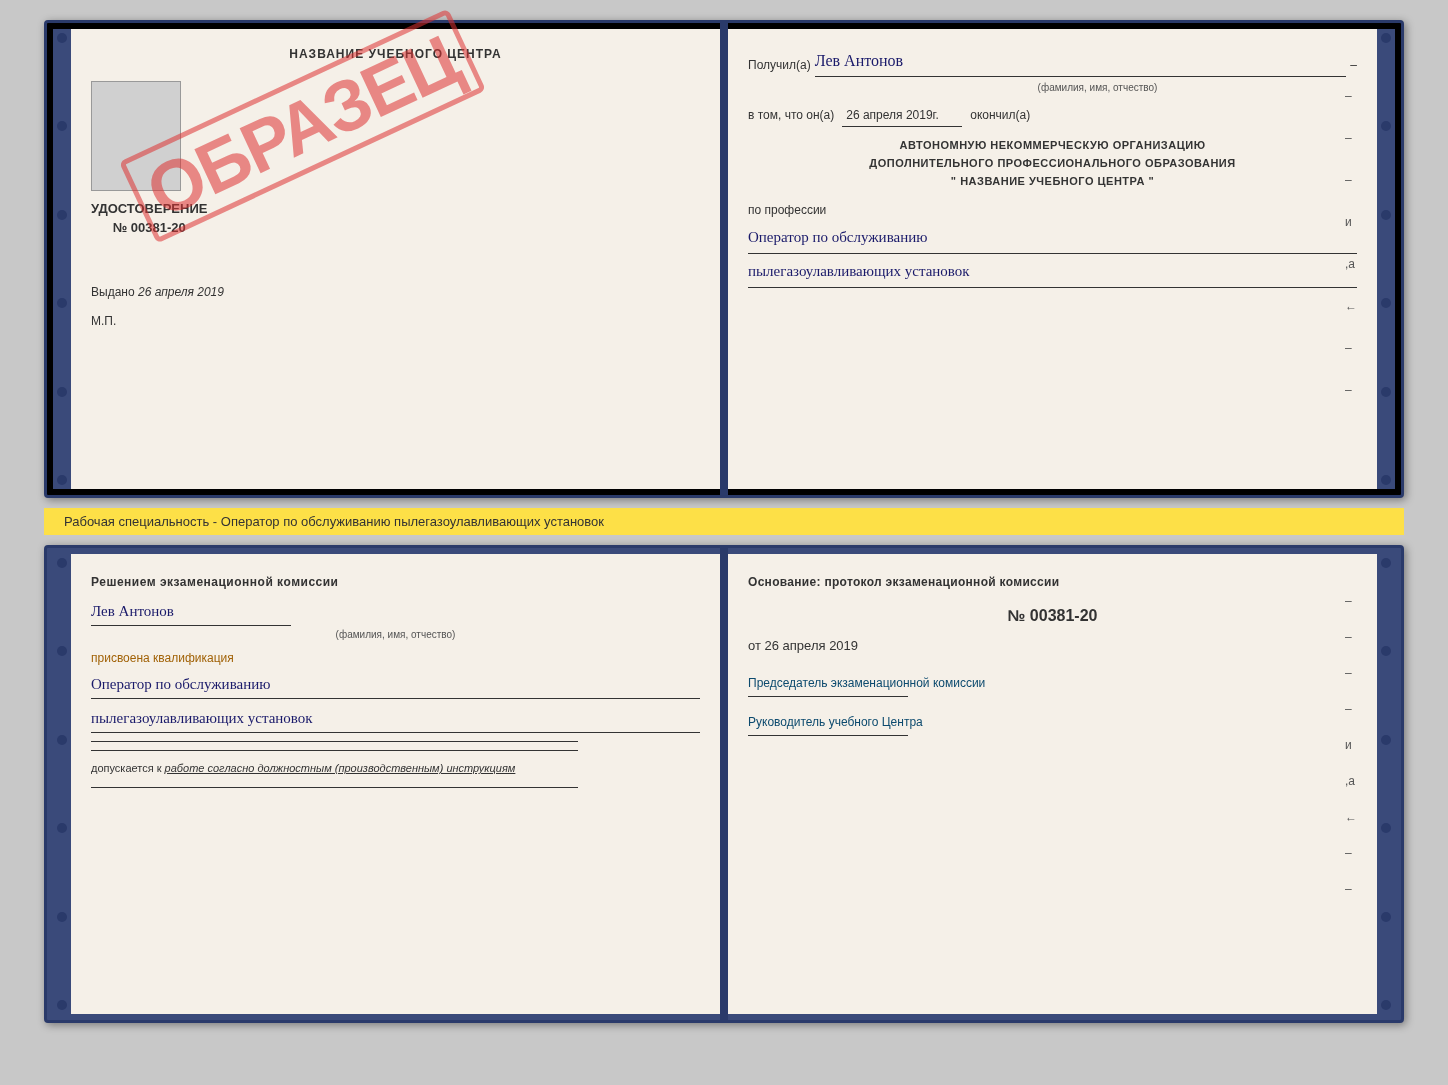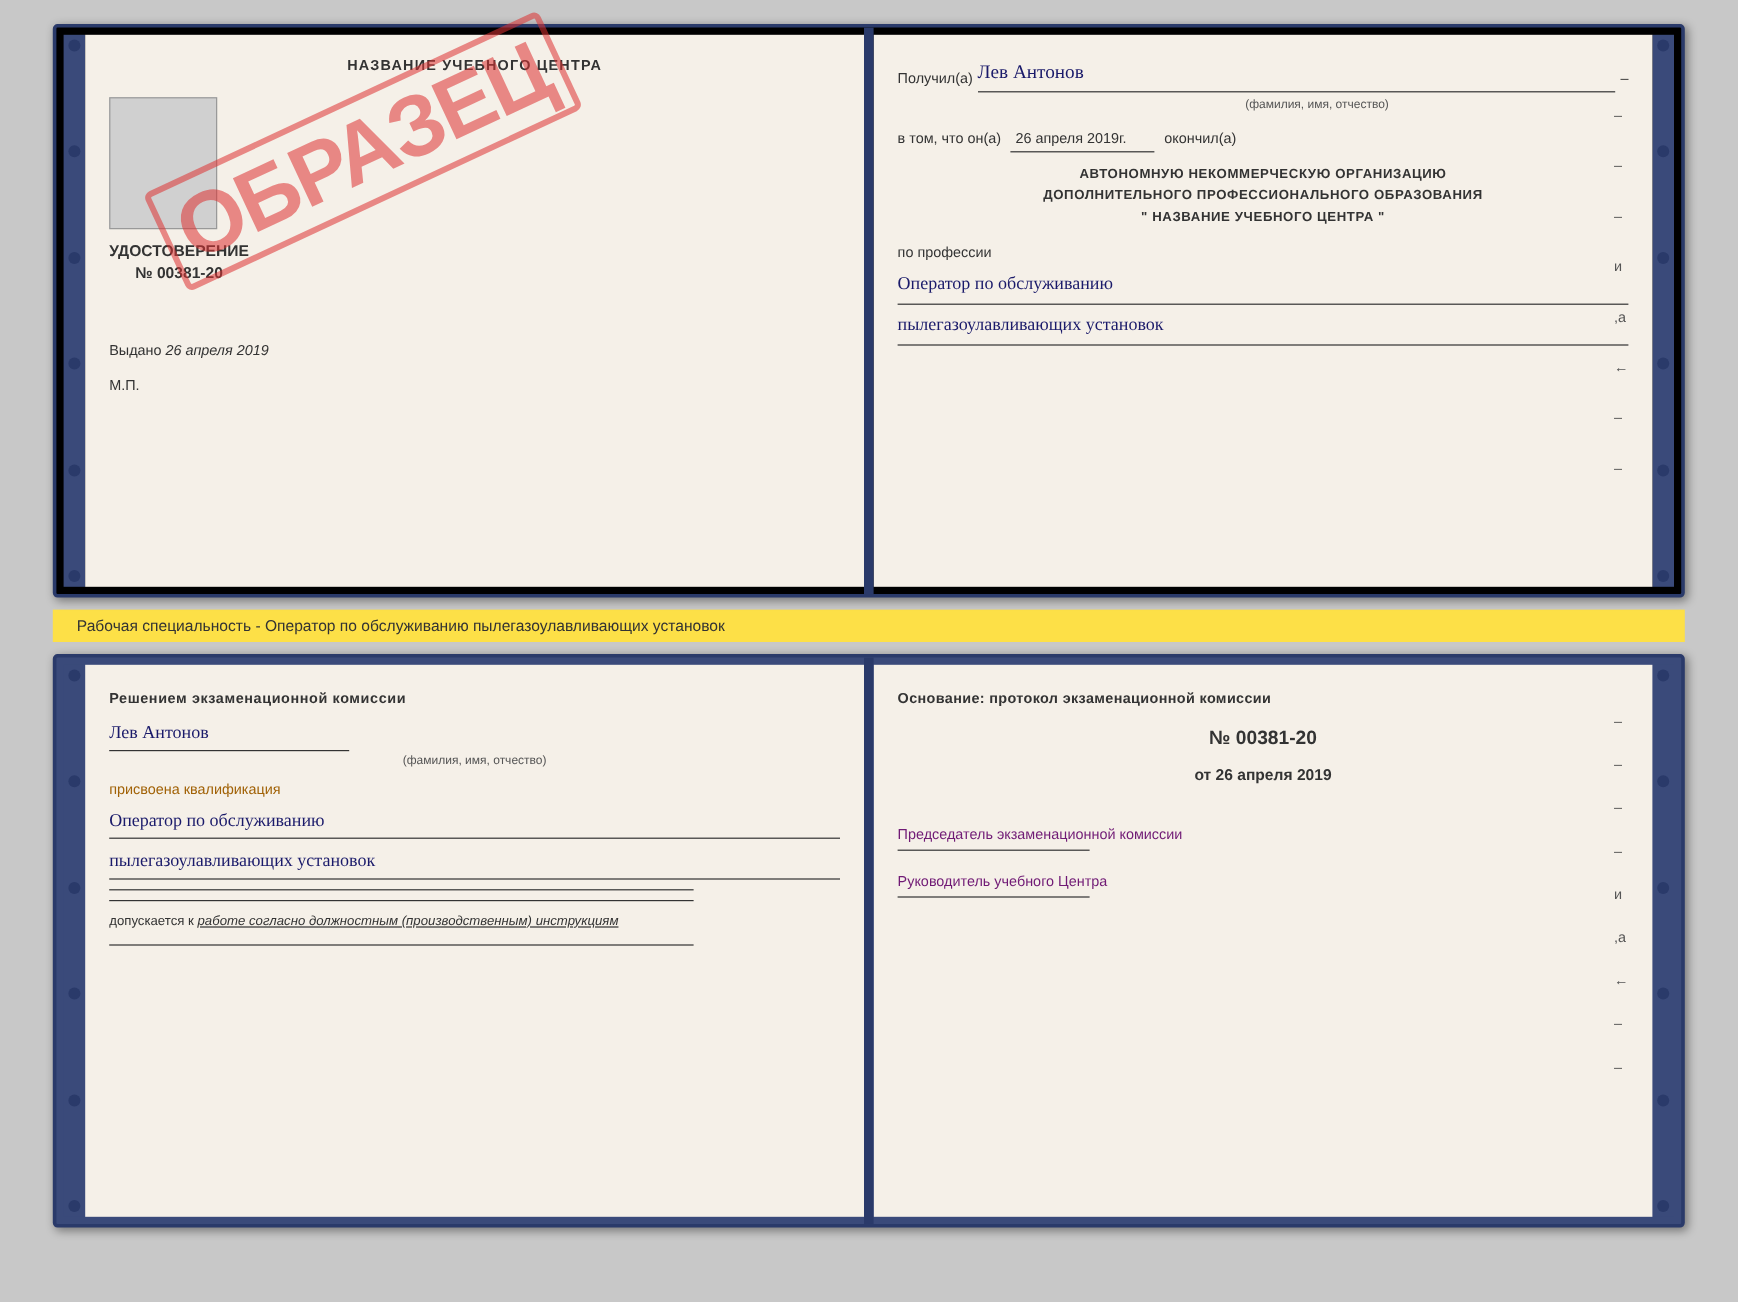--- a/index.html
+++ b/index.html
@@ -364,32 +364,31 @@
 
     .protocol-number {
       font-size: 16px;
       font-weight: bold;
       text-align: center;
       margin: 8px 0 4px;
     }
 
     .protocol-date {
       font-size: 13px;
-      text-align: center;
-      margin-bottom: 28px;
-      font-weight: bold;
+      text-align: left;
+      margin-bottom: 16px;
     }
 
     .signature-block {
       margin-bottom: 16px;
     }
 
     .signature-label {
       font-size: 12px;
-      color: #701a75;
+      color: #0c4a6e;
       line-height: 1.5;
     }
 
     .signature-line {
       border-bottom: 1px solid #333;
       width: 160px;
       margin: 4px 0;
       height: 1px;
     }
 

